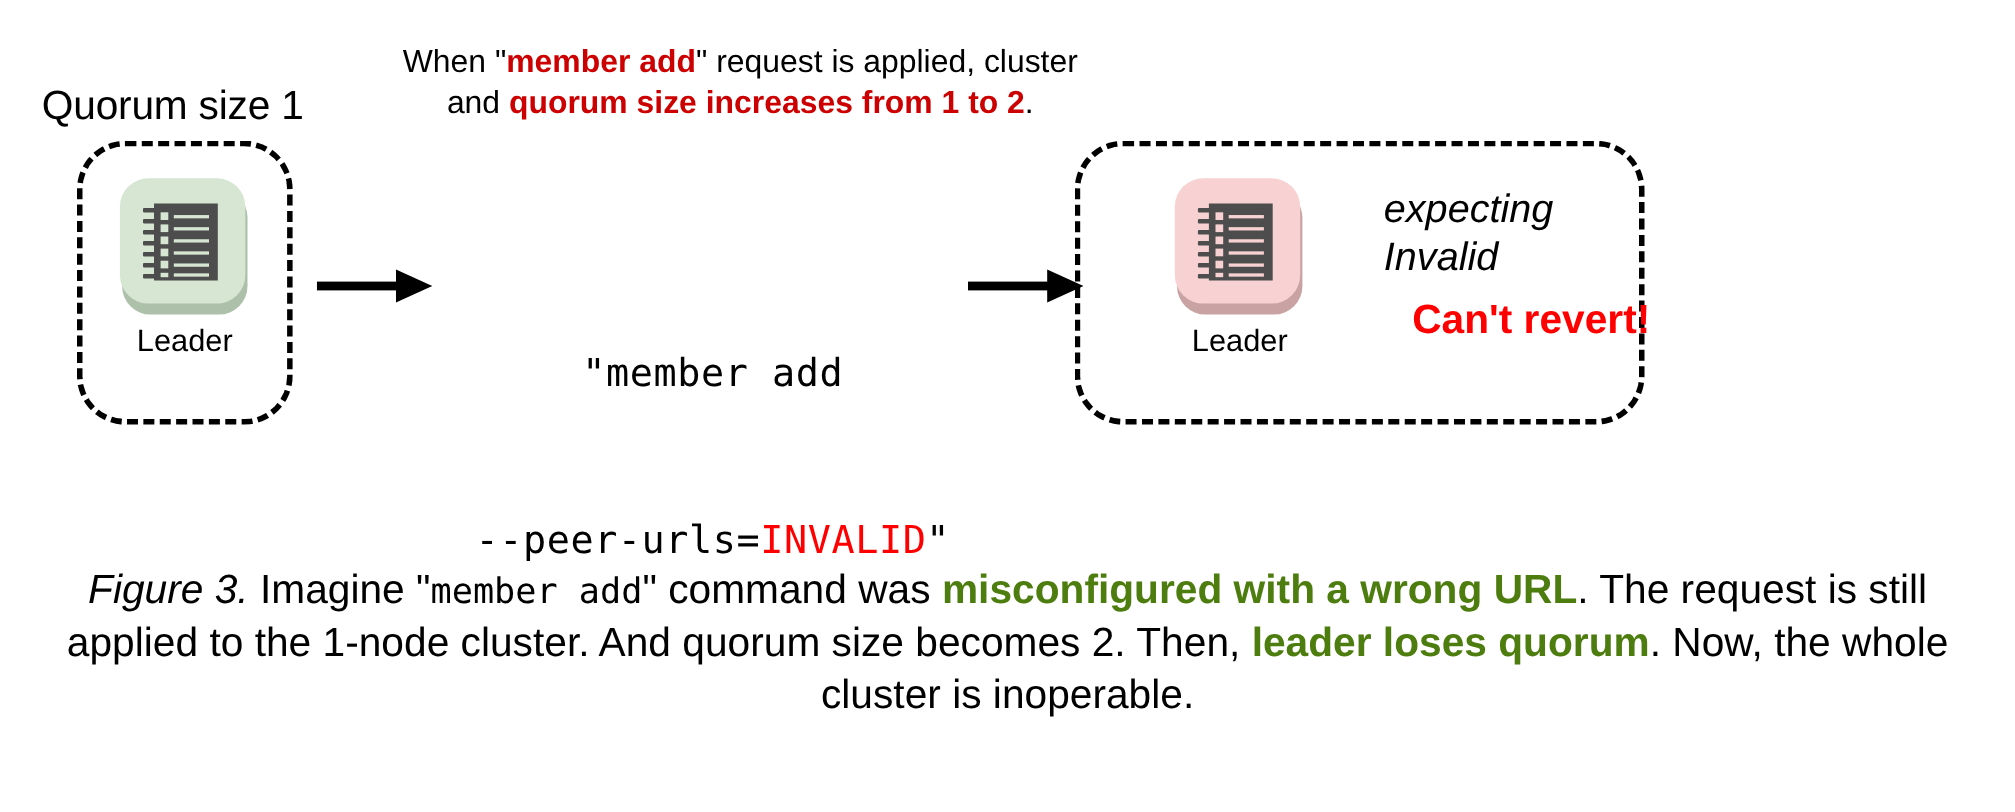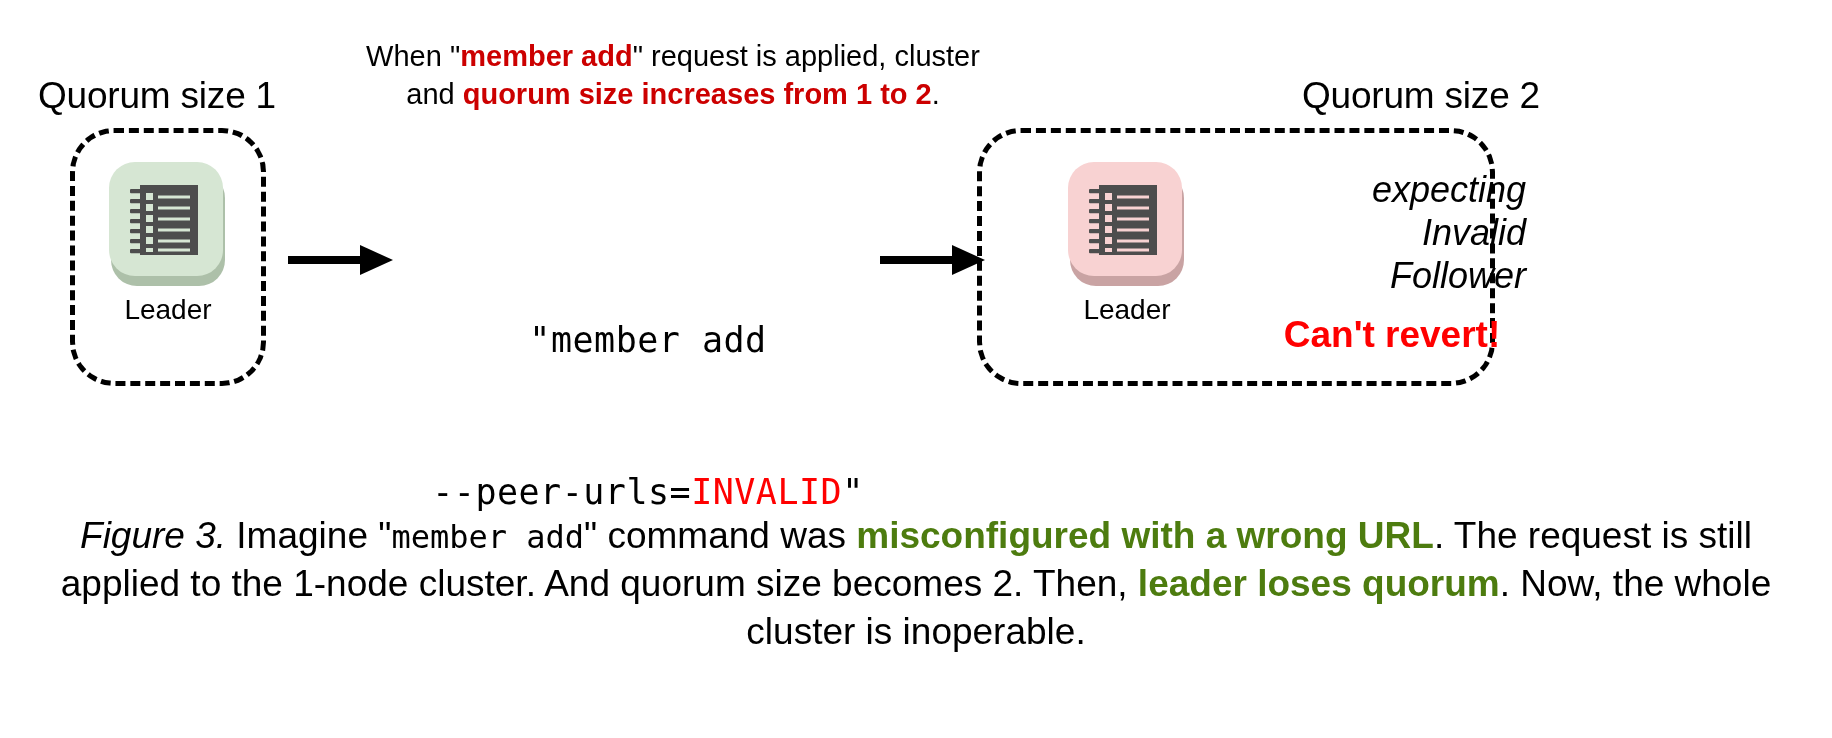--- a/index.html
+++ b/index.html
@@ -88,21 +88,21 @@
     line-height:1.45;
     text-align:center;
     color:#000;
     white-space:pre;
     letter-spacing:0.5px;
   }
   .command .bad{color:#ff0000;}
 
   
   .status-lines{
-    text-align:right;
+    text-align:left;
     font-style:italic;
     font-size:36px;
     line-height:1.20;
     color:#000;
     white-space:nowrap;
   }
   .status-warn{
     margin-top:16px;
     font-style:normal;
     font-weight:700;
@@ -194,21 +194,20 @@
     <div><span>--peer-urls=</span><span class="bad">INVALID</span><span>"</span></div>
   </div>
 
   <div class="abs arrow" style="left:880px;top:243px;">
     <svg width="105" height="34" viewBox="0 0 105 34">
       <rect x="0" y="13" width="78" height="8" fill="#000"></rect>
       <polygon points="72,2 105,17 72,32" fill="#000"></polygon>
     </svg>
   </div>
 
-  <div class="abs quorum-label" style="left:1302px;top:75px;">Quorum size 2</div>
 
   <div class="abs cluster-box" style="left:977px;top:128px;width:518px;height:258px;"></div>
 
   <div class="node" style="left:1068px;top:162px;">
     <div class="node-icon-wrap">
       <div class="node-icon-shadow" style="background:#c9a3a3;"></div>
       <div class="node-icon" style="background:#f8d2d2;">
         <svg width="80" height="80" viewBox="0 0 80 80" aria-hidden="true">
           <g fill="#4d4d4d">
             <rect x="4" y="10" width="12" height="4.2" rx="1"></rect>
@@ -237,21 +236,20 @@
         </svg>
       </div>
     </div>
     <div class="node-label">Leader</div>
   </div>
 
   <div class="abs" style="left:1258px;top:168px;width:268px;">
     <div class="status-lines">
       <div>expecting</div>
       <div>Invalid</div>
-      <div>Follower</div>
     </div>
     <div class="status-warn">Can't revert!</div>
   </div>
 
   <div class="figure-caption" style="top:512px;padding:0 60px;">
     <span class="fig-num">Figure 3.</span><span> Imagine "</span><span class="mono">member add</span><span>" command was </span><span class="hl">misconfigured with a wrong URL</span><span>. The request is still applied to the 1-node cluster. And quorum size becomes 2. Then, </span><span class="hl">leader loses quorum</span><span>. Now, the whole cluster is inoperable.</span>
   </div>
 
 </div>
 

